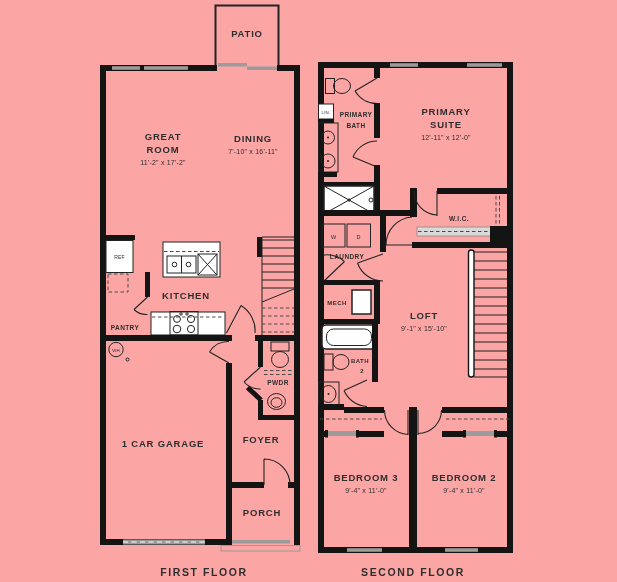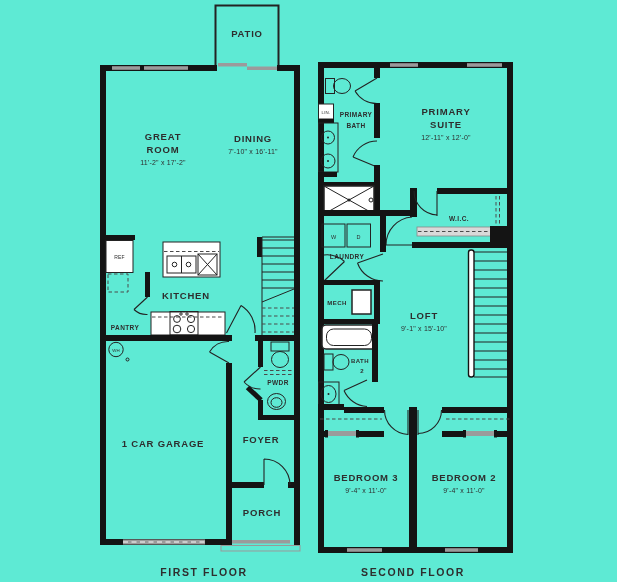--- a/index.html
+++ b/index.html
@@ -1,16 +1,16 @@
 <!DOCTYPE html>
 <html><head>
 <meta charset="utf-8">
 <style>
   html,body{margin:0;padding:0;background:#fff;}
-  .stage{width:617px;height:582px;background:#5eead4;position:relative;overflow:hidden;}
+  .stage{width:617px;height:582px;background:#fca5a5;position:relative;overflow:hidden;}
   svg{display:block;}
   .w{fill:#141414;}
   .win{fill:#9b9b9b;}
   .fx{fill:#fff;stroke:#232323;stroke-width:1;}
   .fxn{fill:none;stroke:#232323;stroke-width:1;}
   .fx2{fill:#fff;stroke:#232323;stroke-width:1.5;}
   .door{fill:none;stroke:#232323;stroke-width:1.1;}
   .dash{fill:none;stroke:#4a4a4a;stroke-width:1;stroke-dasharray:3.5,2.5;}
   .thin{fill:none;stroke:#232323;stroke-width:1;}
   text{font-family:"Liberation Sans","DejaVu Sans",sans-serif;fill:#2e2e2e;text-anchor:middle;}

